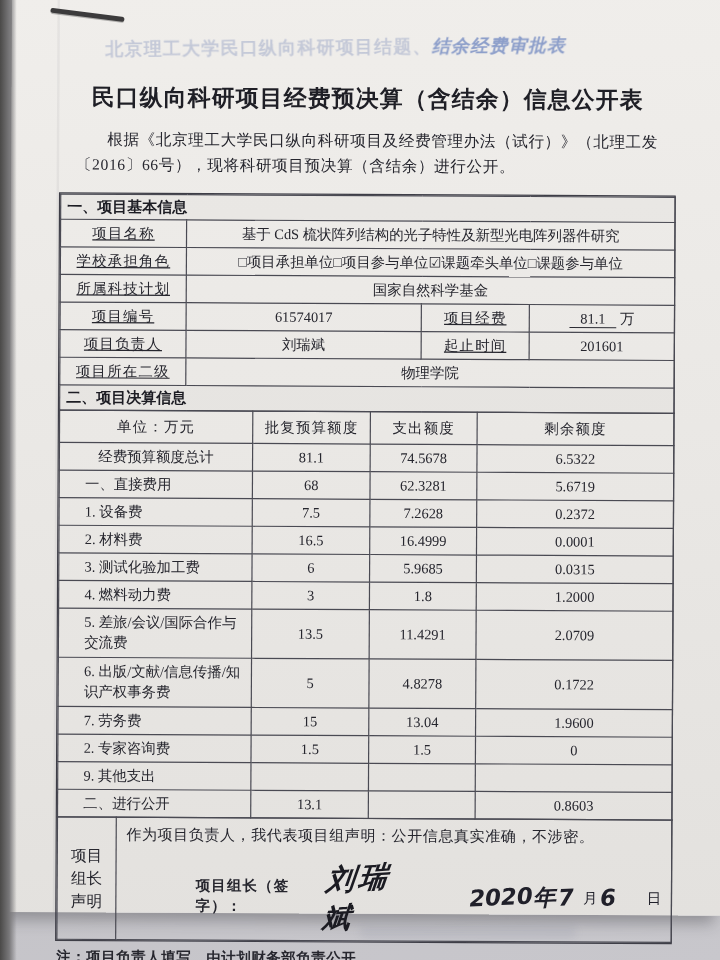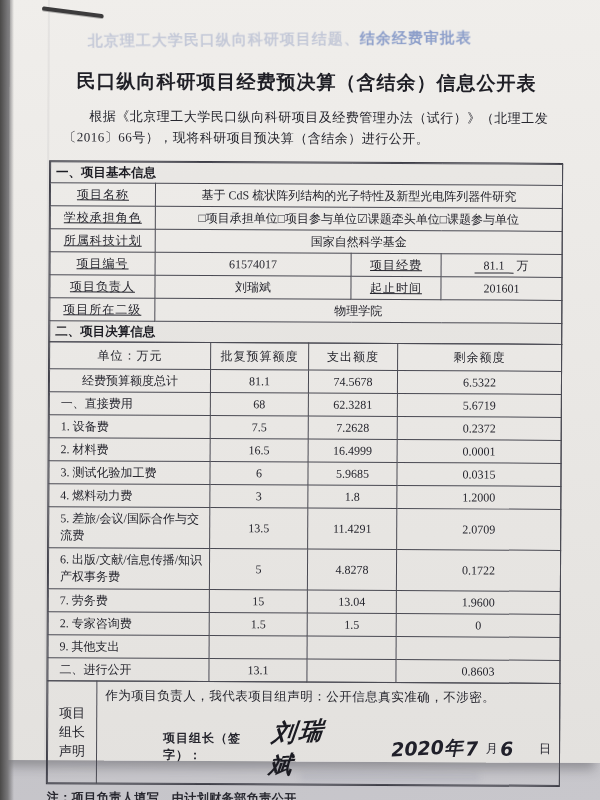--- a/index.html
+++ b/index.html
@@ -20,21 +20,21 @@
     box-shadow:-5px 6px 12px rgba(40,40,45,0.35);
     z-index:2;
   }
   .crease{position:absolute;left:38px;top:0;width:2px;height:100%;background:rgba(90,90,105,0.07);}
   .bleed-top{
     position:absolute;left:78px;top:32px;width:500px;
     font-size:15px;font-weight:bold;letter-spacing:1px;white-space:nowrap;
     color:rgba(110,128,178,0.34);filter:blur(0.6px);
     transform:rotate(-0.8deg);
   }
-  .bleed-top .strong{color:rgba(58,92,175,0.55);}
+  .bleed-top .strong{color:rgba(58,92,175,0.55);font-style:italic;}
   .pen-mark{
     position:absolute;left:32px;top:14px;width:62px;height:4px;
     background:#3c3b3c;border-radius:3px 4px 3px 3px;
     transform:rotate(7deg);box-shadow:0 1px 0 rgba(60,59,60,.35);
   }
   .smudge{position:absolute;background:rgba(110,115,150,0.10);filter:blur(3px);border-radius:4px;}
   .sm1{left:300px;top:772px;width:180px;height:10px;}
   .sm2{left:430px;top:748px;width:120px;height:9px;}
   .sm3{left:470px;top:300px;width:90px;height:8px;opacity:.6;}
 
@@ -55,21 +55,21 @@
   table + table{margin-top:-1px;}
   tr.section td{
     font-weight:bold;font-size:12.5px;text-align:left;height:18px;
     padding-left:5px;color:#1d1d24;background:rgba(0,0,0,0.015);
   }
   .c{text-align:center;}
   .lbl{text-align:center;letter-spacing:1px;text-decoration:underline;}
   .t1 col.c1{width:105px;} .t1 col.c2{width:196px;} .t1 col.c3{width:90px;} .t1 col.c4{width:121px;}
   .t2 col.c1{width:161px;} .t2 col.c2{width:98px;} .t2 col.c3{width:89px;} .t2 col.c4{width:164px;}
   .t2 tr.hdr td{height:24px;letter-spacing:1px;}
-  .t2 td.item{padding-left:11px;}
+  .t2 td.item{padding-left:21px;}
   .t2 tr.tall td{height:38px;}
   .ul{border-bottom:1px solid #2a2a32;padding:0 9px;}
 
   .t3 col.c1{width:49px;} .t3 col.c2{width:463px;}
   .t3 td{vertical-align:middle;}
   .decl-label{white-space:pre-line;text-align:center;line-height:19px;font-size:13px;}
   .decl-cell{height:66px;padding:4px 8px;vertical-align:top;}
   .statement{font-size:12.5px;letter-spacing:0.5px;margin-top:2px;}
   .signrow{display:flex;align-items:center;margin-top:10px;}
   .sign-label{font-weight:bold;font-size:12px;margin-left:58px;letter-spacing:1px;}

